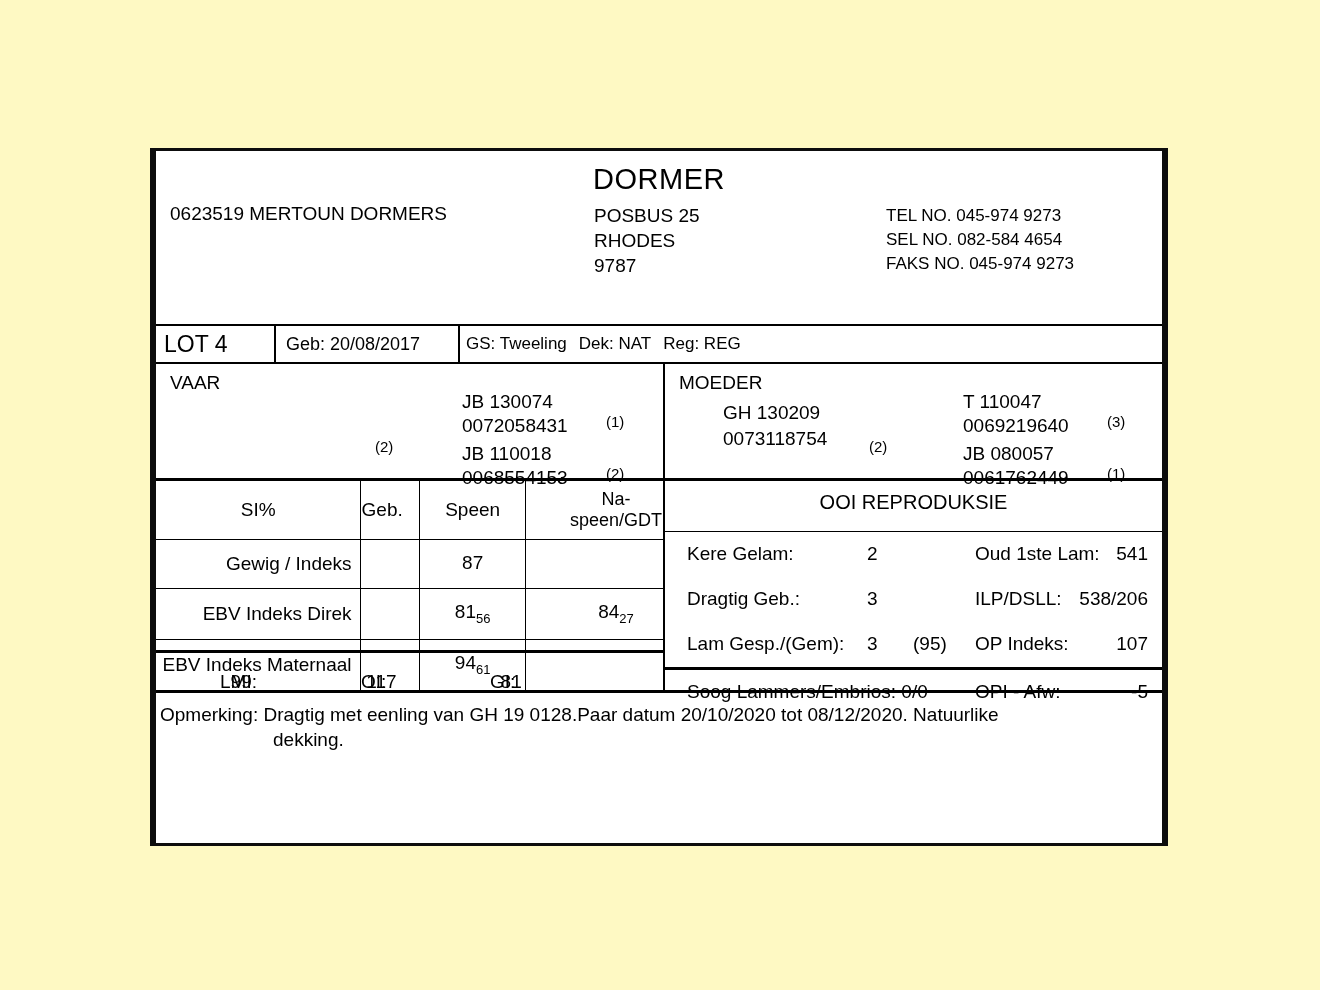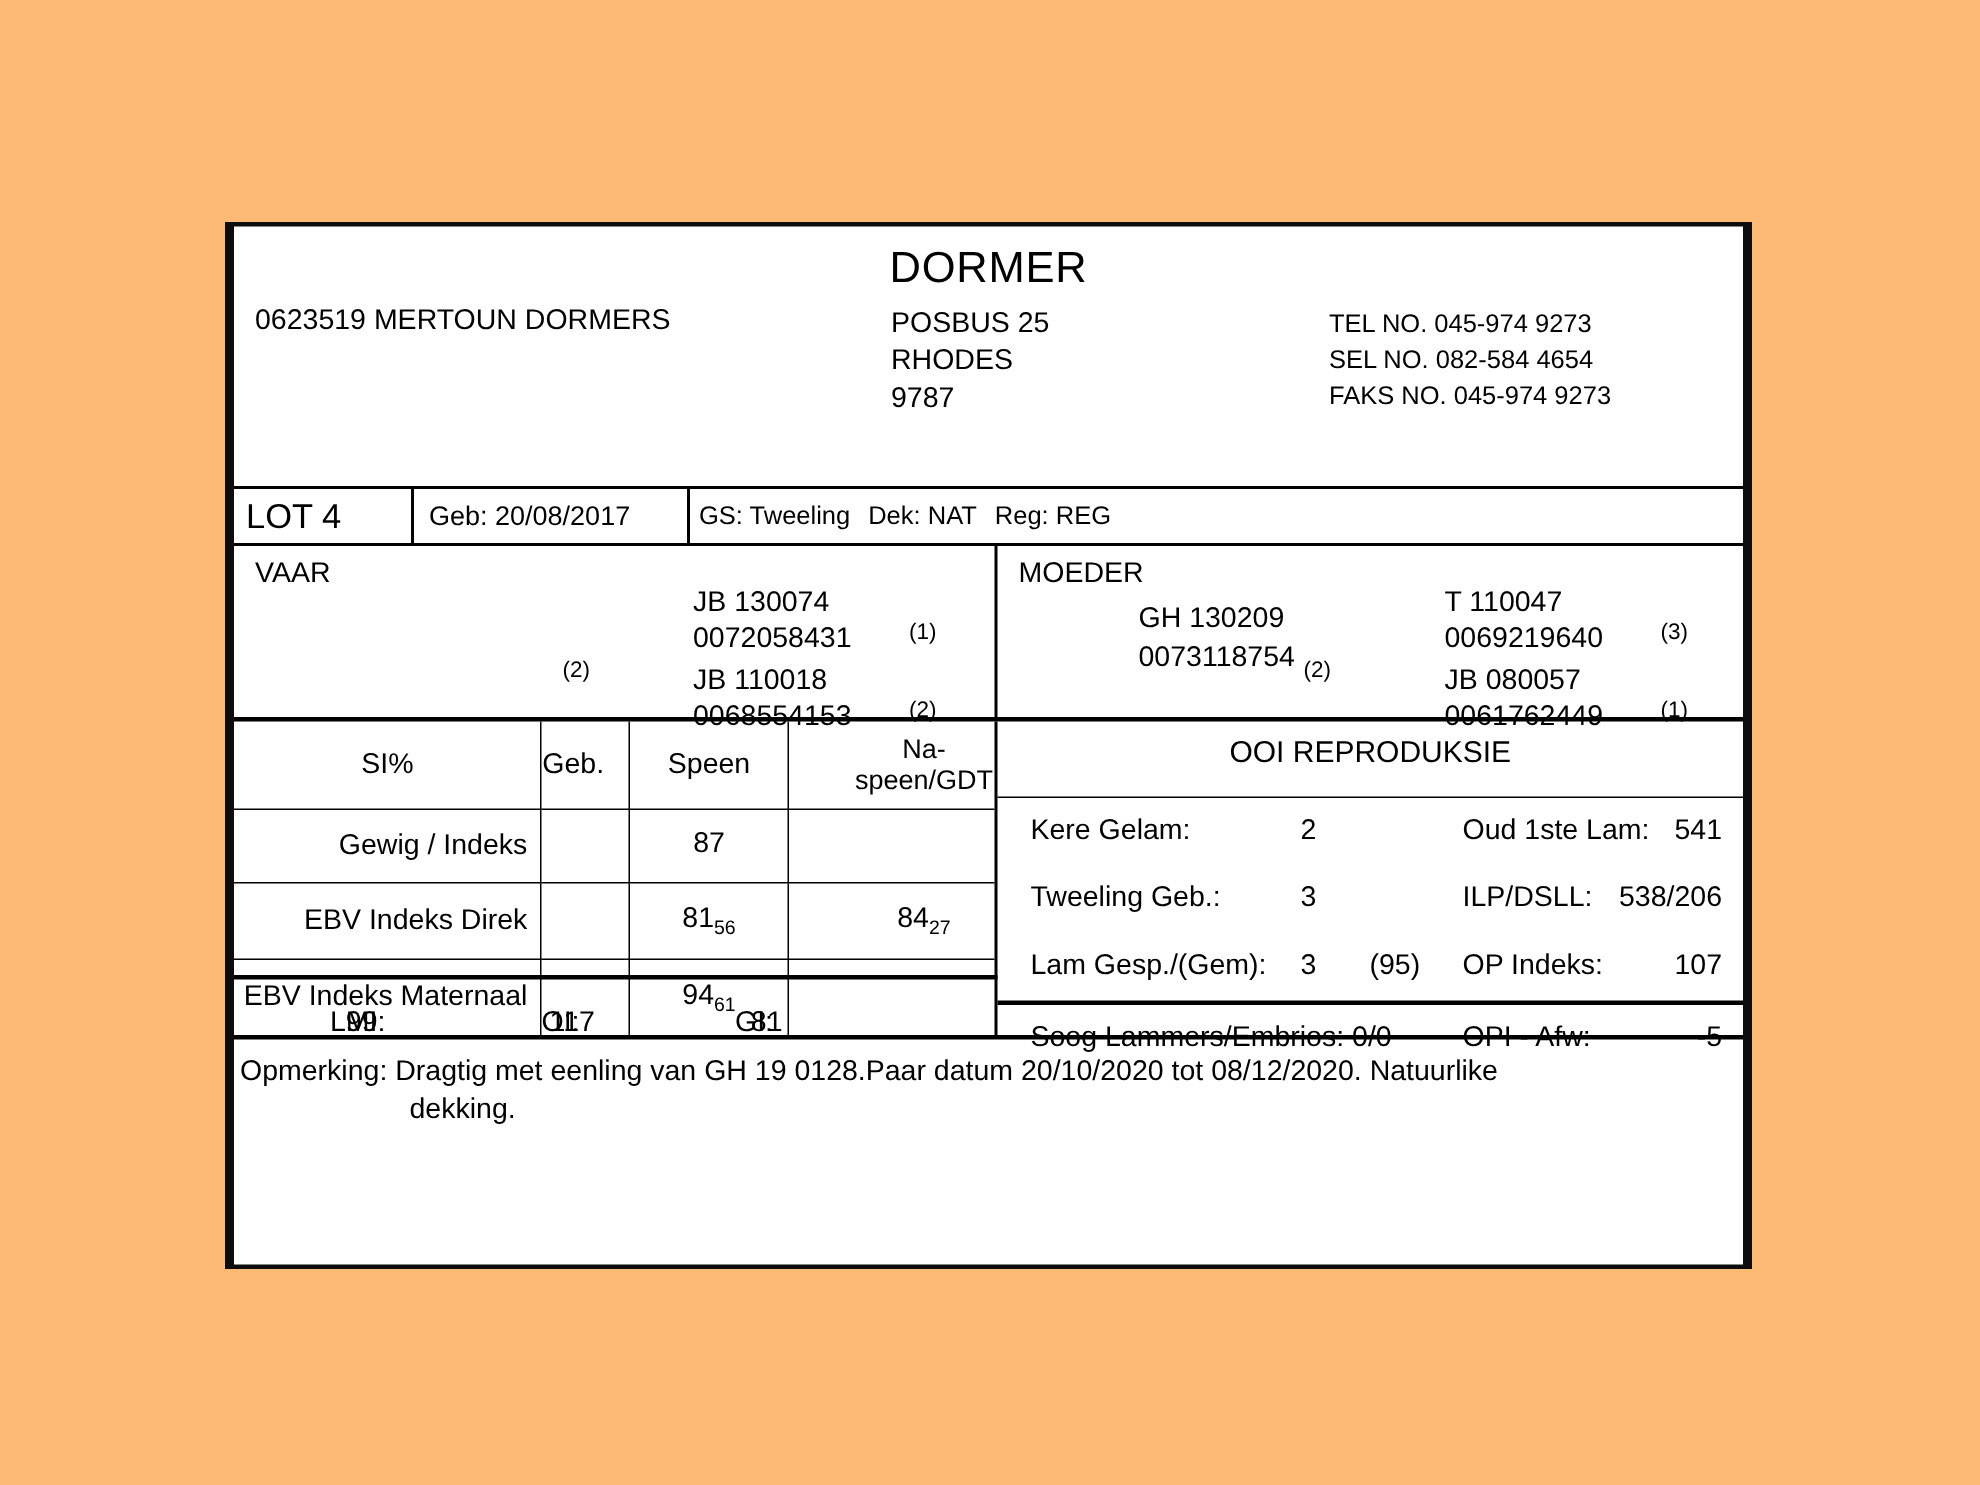--- a/index.html
+++ b/index.html
@@ -8,21 +8,21 @@
     background: #2b2b2b;
     width: 1320px;
     height: 990px;
     overflow: hidden;
     font-family: "Liberation Sans", sans-serif;
   }
   #page {
     position: relative;
     width: 1320px;
     height: 990px;
-    background: #fdba74;
+    background: #fef9c3;
   }
   .sheet {
     position: absolute;
     left: 150px;
     top: 148px;
     width: 1018px;
     height: 698px;
     background: #ffffff;
     border-left: 6px solid #0d0d0d;
     border-right: 6px solid #0d0d0d;
@@ -302,21 +302,21 @@
 
           <div class="ped-par" style="left:306px; top:78px;">
             <div>JB  110018</div>
             <div>0068554153</div>
           </div>
           <div class="ped-sub" style="position:absolute; left:450px; top:101px;">(2)</div>
         </div>
 
         <div class="ped-half ped-right">
           <div class="ped-title">MOEDER</div>
-          <div class="ped-self" style="left:58px; top:36px;margin-left:36px;">
+          <div class="ped-self" style="left:58px; top:36px;">
             <div>GH  130209</div>
             <div>0073118754</div>
           </div>
           <div class="ped-sub" style="position:absolute; left:204px; top:74px;">(2)</div>
 
           <div class="ped-par" style="left:298px; top:26px;">
             <div>T   110047</div>
             <div>0069219640</div>
           </div>
           <div class="ped-sub" style="position:absolute; left:442px; top:49px;">(3)</div>
@@ -392,21 +392,21 @@
         <div class="repro">
           <div class="repro-title">OOI REPRODUKSIE</div>
           <div class="repro-rows">
             <div class="rrow">
               <span class="lbl">Kere Gelam:</span>
               <span class="v1">2</span>
               <span class="lbl2">Oud 1ste Lam:</span>
               <span class="v2">541</span>
             </div>
             <div class="rrow">
-              <span class="lbl">Tweeling Geb.:</span>
+              <span class="lbl">Dragtig Geb.:</span>
               <span class="v1">3</span>
               <span class="lbl2">ILP/DSLL:</span>
               <span class="v2">538/206</span>
             </div>
             <div class="rrow">
               <span class="lbl">Lam Gesp./(Gem):</span>
               <span class="v1">3</span>
               <span class="v1b">(95)</span>
               <span class="lbl2">OP Indeks:</span>
               <span class="v2">107</span>

